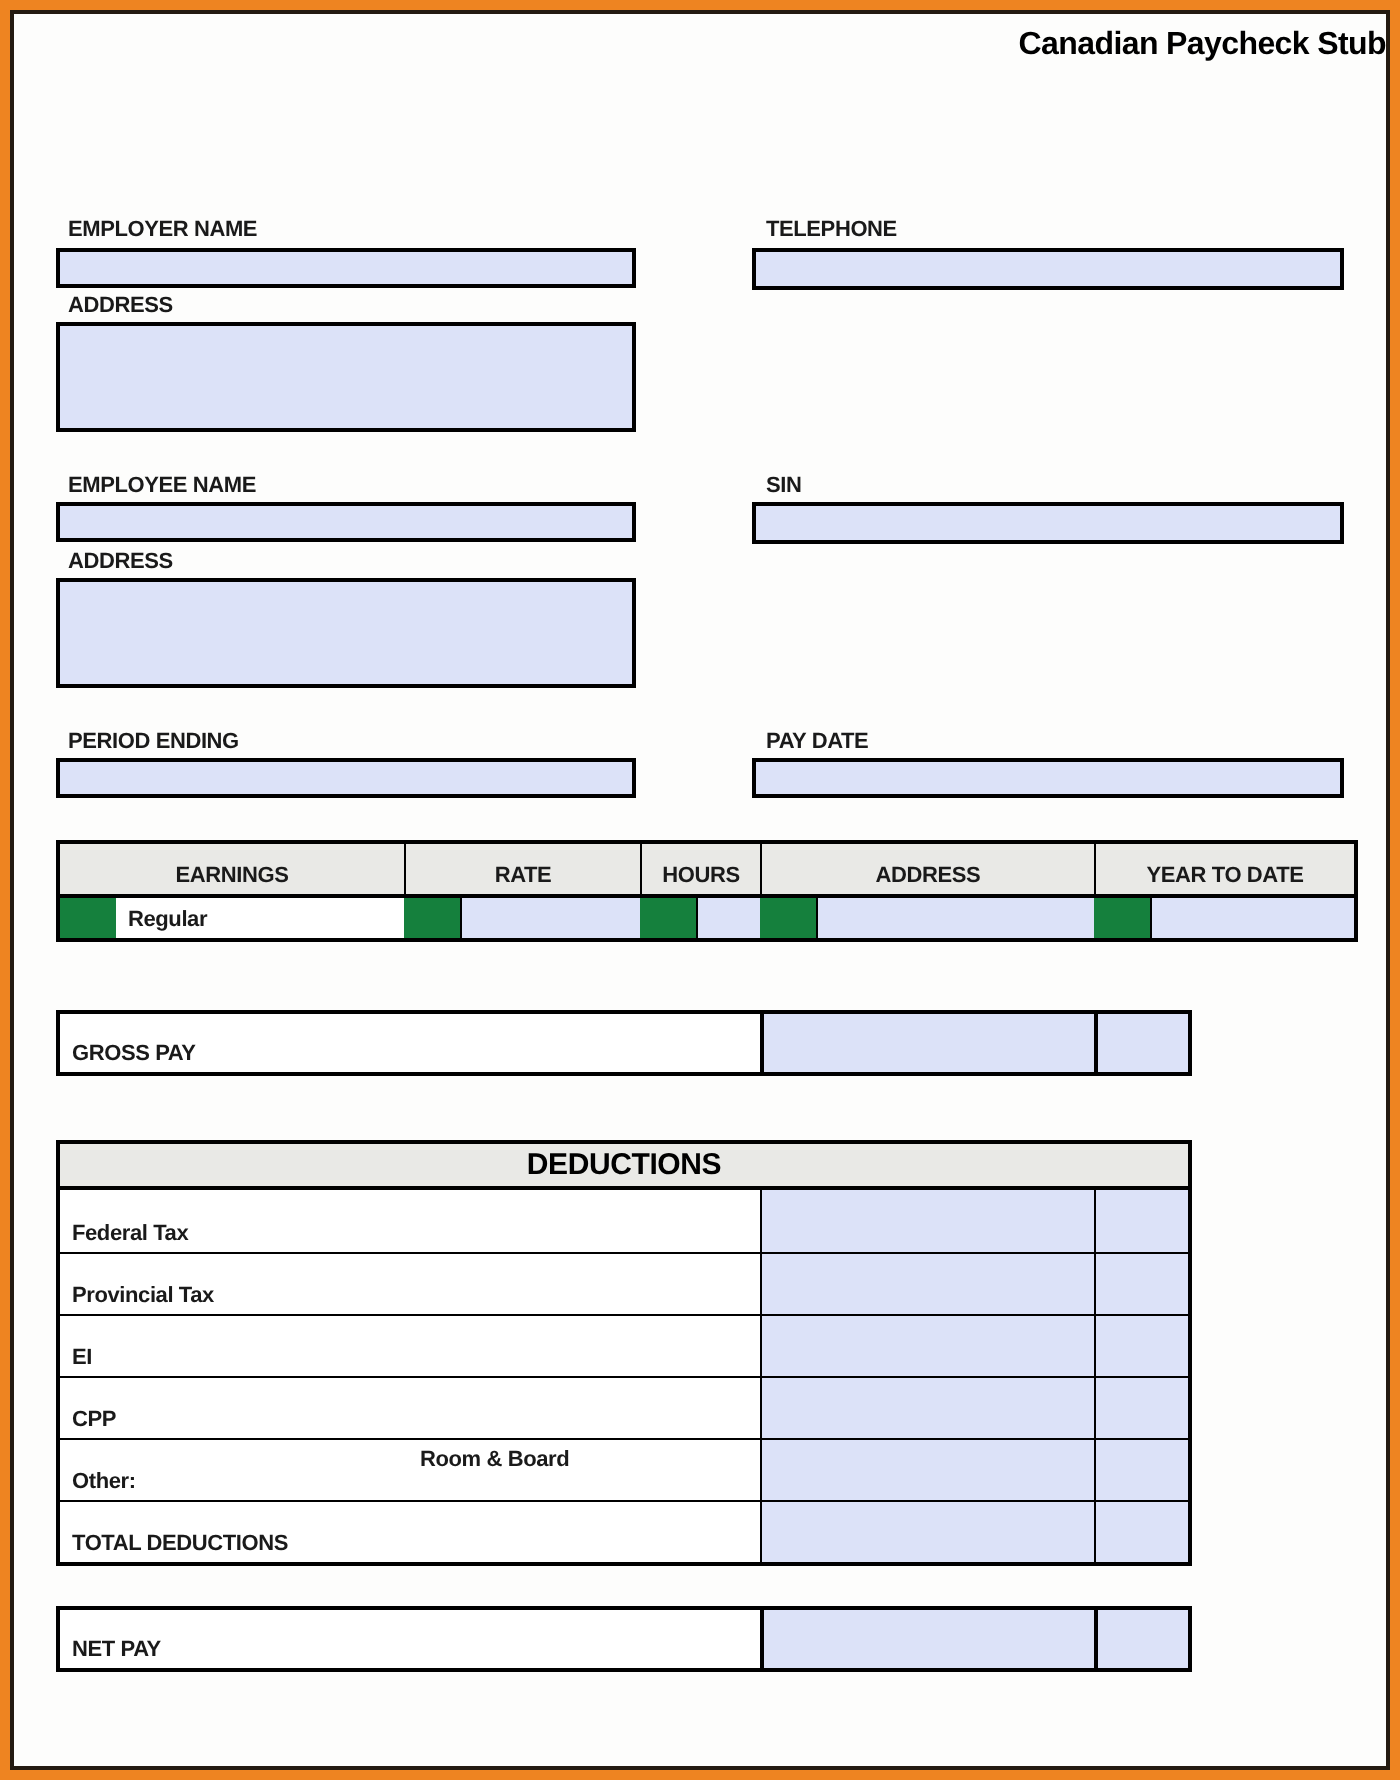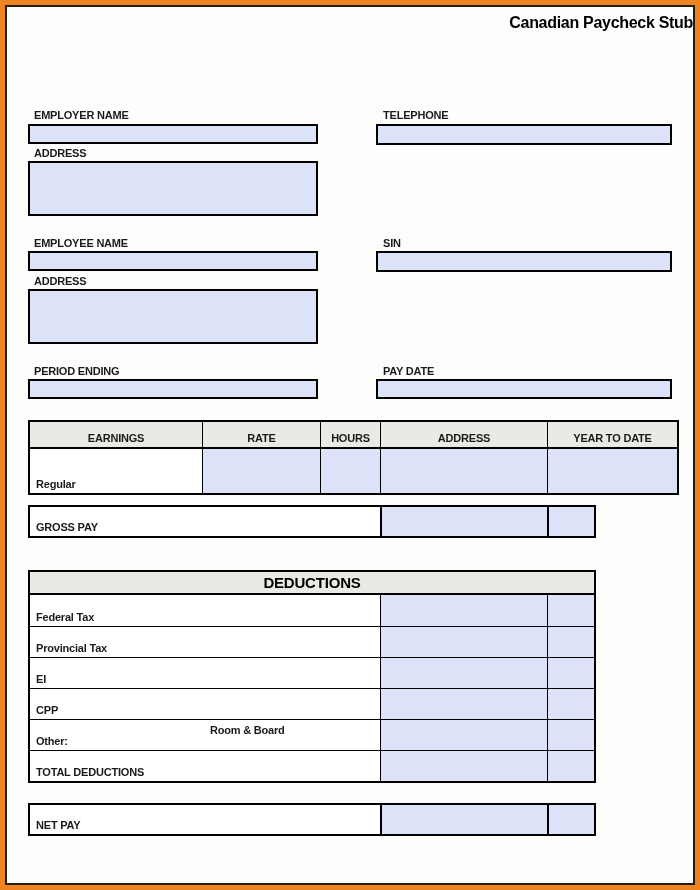--- a/index.html
+++ b/index.html
@@ -26,21 +26,21 @@
 
   .etable { grid-template-columns:172px 118px 60px 167px 1fr; width:651px; }
   .cell { position:relative; display:flex; align-items:flex-end; font-size:11px;
           font-weight:bold; color:#1a1a1a; letter-spacing:-0.2px; }
   .vline { border-left:1.5px solid #000; }
   .vline2 { border-left:2px solid #000; }
   .hdrcell { background:#e9e9e6; border-bottom:2px solid #000; height:27px;
              justify-content:center; padding-bottom:3px; }
   .rowlabel { background:#fff; padding:0 0 3px 6px; }
   .blue { background:#dce2f8; }
-  .h30 { height:44px; }
+  .h30 { height:20px;margin-left:28px; }
   .h31 { height:31px; border-top:1.5px solid #000; }
   .h31.noline { border-top:none; }
 
   .paytable { grid-template-columns:350px 167px 1fr; width:568px; height:33px; }
 
   .dedhdr { grid-column:1 / -1; background:#e9e9e6; border-bottom:2px solid #000;
             height:23px; display:flex; align-items:flex-end; justify-content:center;
             font-size:15px; font-weight:bold; letter-spacing:-0.2px; padding-bottom:2px; }
   .sublab { position:absolute; left:180px; bottom:14px; }
 </style>

